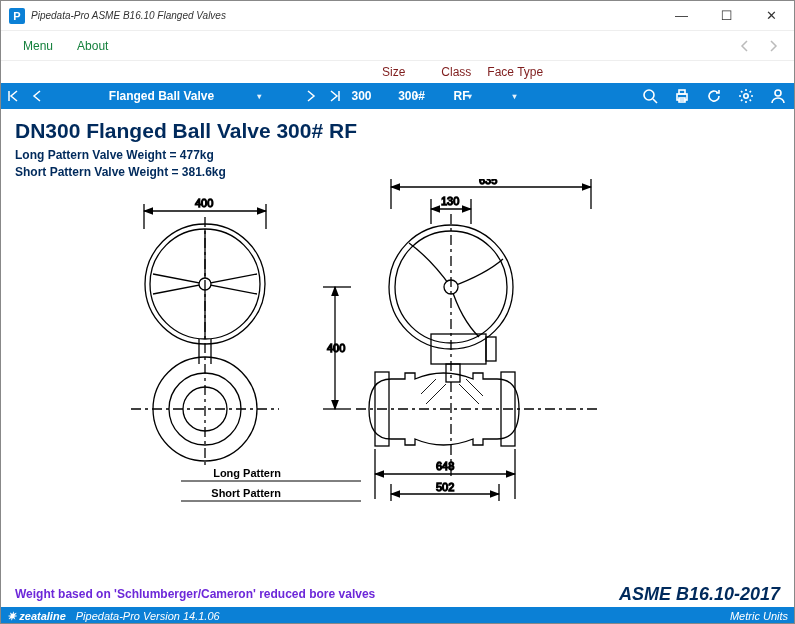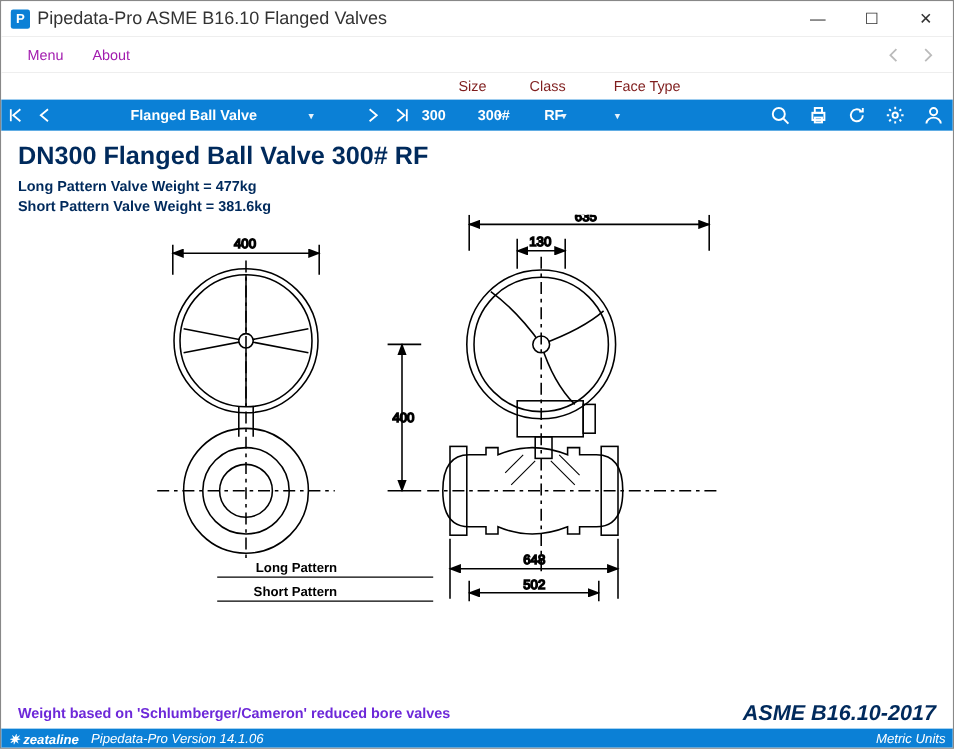--- a/index.html
+++ b/index.html
@@ -1,32 +1,32 @@
 <!DOCTYPE html>
 <html><head>
 <meta charset="utf-8">
 <style>
   * { box-sizing: border-box; margin: 0; padding: 0; }
   body { font-family: "Segoe UI", Tahoma, Arial, sans-serif; font-size: 13px; background: #fff; width: 795px; height: 624px; overflow: hidden; border: 1px solid #888; }
   
   .titlebar { height: 30px; display: flex; align-items: center; padding: 0 0 0 8px; background: #fff; border-bottom: 1px solid #eee; }
   .titlebar .app-logo { width: 16px; height: 16px; background: #0b80d6; color: #fff; font-weight: bold; font-size: 11px; display: flex; align-items: center; justify-content: center; border-radius: 2px; margin-right: 6px; }
-  .titlebar .app-title { color: #333; font-size: 15px; }
+  .titlebar .app-title { color: #333; font-size: 10px; font-style: italic; }
   .titlebar .spacer { flex: 1; }
   .titlebar .win-btn { width: 45px; height: 30px; display: flex; align-items: center; justify-content: center; font-size: 13px; color: #333; cursor: pointer; }
   
   .menubar { height: 30px; display: flex; align-items: center; padding: 0 10px; background: #fff; border-bottom: 1px solid #eee; }
-  .menubar .menu-item { padding: 4px 12px; font-size: 12px; color: #a21caf; cursor: pointer; }
+  .menubar .menu-item { padding: 4px 12px; font-size: 12px; color: #15803d; cursor: pointer; }
   .menubar .nav-arrows { margin-left: auto; display: flex; gap: 6px; }
   .menubar .nav-arrow { width: 22px; height: 22px; display: flex; align-items: center; justify-content: center; color: #aaa; font-size: 16px; cursor: pointer; }
   
   .column-labels { height: 22px; display: flex; align-items: center; background: #fff; font-size: 12px; color: #7f1d1d; }
   .column-labels .col-size { margin-left: 381px; }
   .column-labels .col-class { margin-left: 36px; }
-  .column-labels .col-face { margin-left: 40px; }
+  .column-labels .col-face { margin-left: 16px; }
   
   .toolbar { height: 26px; background: #0b80d6; display: flex; align-items: center; color: #fff; font-size: 12px; }
   .toolbar .nav-btn { width: 24px; height: 26px; display: flex; align-items: center; justify-content: center; cursor: pointer; font-size: 11px; }
   .toolbar .selector { flex: 0 0 auto; height: 26px; display: flex; align-items: center; justify-content: center; font-weight: bold; cursor: pointer; position: relative; gap: 39px; }
   .toolbar .sel-main { width: 220px; }
   .toolbar .sel-size { width: 40px; margin-left: 0; }
   .toolbar .sel-class { width: 52px; margin-left: 4px; }
   .toolbar .sel-face { width: 40px; margin-left: 4px; }
   .toolbar .chev { font-size: 8px; margin-left: 4px; opacity: 0.9; width: 12px; }
   .toolbar .gap1 { width: 30px; }

